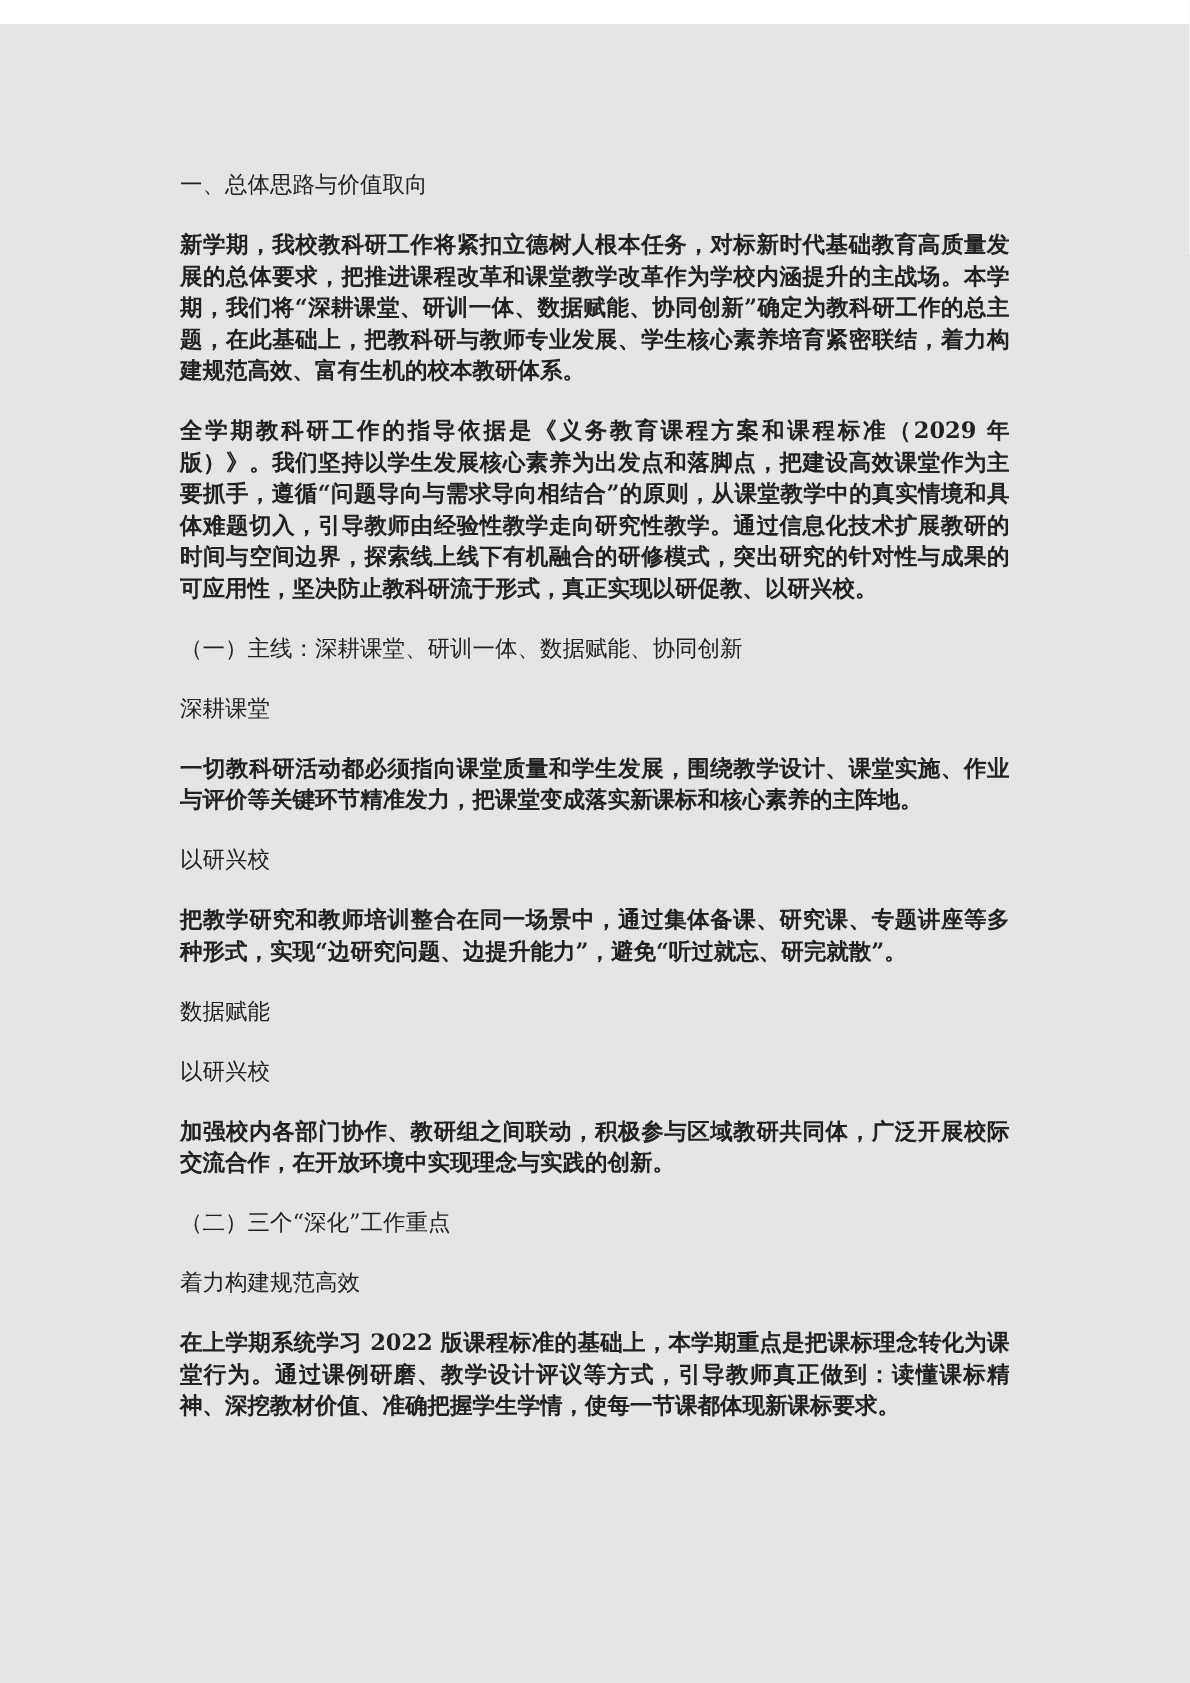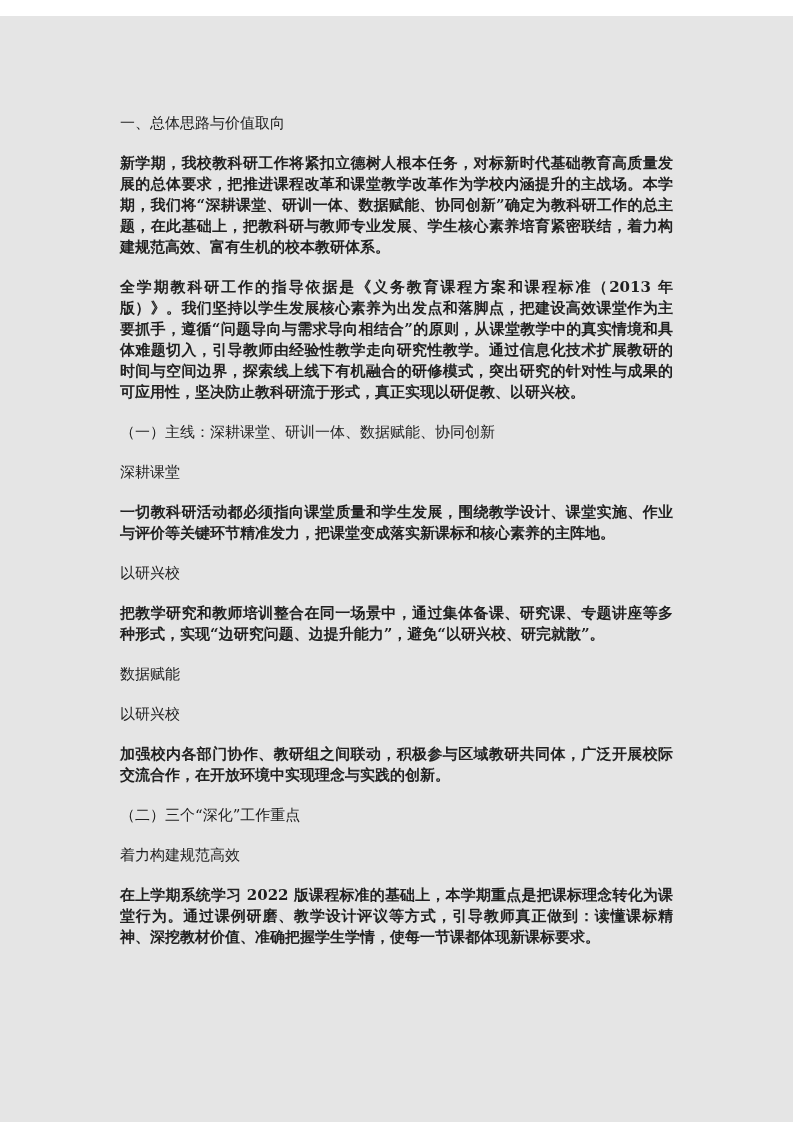--- a/index.html
+++ b/index.html
@@ -33,32 +33,32 @@
 </style>
 </head>
 <body>
 
 <div class="page">
 
   <h2 class="block heading">一、总体思路与价值取向</h2>
 
   <p class="block">新学期，我校教科研工作将紧扣立德树人根本任务，对标新时代基础教育高质量发展的总体要求，把推进课程改革和课堂教学改革作为学校内涵提升的主战场。本学期，我们将“深耕课堂、研训一体、数据赋能、协同创新”确定为教科研工作的总主题，在此基础上，把教科研与教师专业发展、学生核心素养培育紧密联结，着力构建规范高效、富有生机的校本教研体系。</p>
 
-  <p class="block">全学期教科研工作的指导依据是《义务教育课程方案和课程标准（2013 年版）》。我们坚持以学生发展核心素养为出发点和落脚点，把建设高效课堂作为主要抓手，遵循“问题导向与需求导向相结合”的原则，从课堂教学中的真实情境和具体难题切入，引导教师由经验性教学走向研究性教学。通过信息化技术扩展教研的时间与空间边界，探索线上线下有机融合的研修模式，突出研究的针对性与成果的可应用性，坚决防止教科研流于形式，真正实现以研促教、以研兴校。</p>
+  <p class="block">全学期教科研工作的指导依据是《义务教育课程方案和课程标准（2029 年版）》。我们坚持以学生发展核心素养为出发点和落脚点，把建设高效课堂作为主要抓手，遵循“问题导向与需求导向相结合”的原则，从课堂教学中的真实情境和具体难题切入，引导教师由经验性教学走向研究性教学。通过信息化技术扩展教研的时间与空间边界，探索线上线下有机融合的研修模式，突出研究的针对性与成果的可应用性，坚决防止教科研流于形式，真正实现以研促教、以研兴校。</p>
 
 
   <h3 class="block sub-heading">（一）主线：深耕课堂、研训一体、数据赋能、协同创新</h3>
 
   <h4 class="block item-title">深耕课堂</h4>
 
   <p class="block">一切教科研活动都必须指向课堂质量和学生发展，围绕教学设计、课堂实施、作业与评价等关键环节精准发力，把课堂变成落实新课标和核心素养的主阵地。</p>
 
   <h4 class="block item-title">以研兴校</h4>
 
-  <p class="block">把教学研究和教师培训整合在同一场景中，通过集体备课、研究课、专题讲座等多种形式，实现“边研究问题、边提升能力”，避免“以研兴校、研完就散”。</p>
+  <p class="block">把教学研究和教师培训整合在同一场景中，通过集体备课、研究课、专题讲座等多种形式，实现“边研究问题、边提升能力”，避免“听过就忘、研完就散”。</p>
 
   <h4 class="block item-title">数据赋能</h4>
 
 
   <h4 class="block item-title">以研兴校</h4>
 
   <p class="block">加强校内各部门协作、教研组之间联动，积极参与区域教研共同体，广泛开展校际交流合作，在开放环境中实现理念与实践的创新。</p>
 
   <h3 class="block sub-heading">（二）三个“深化”工作重点</h3>
 

